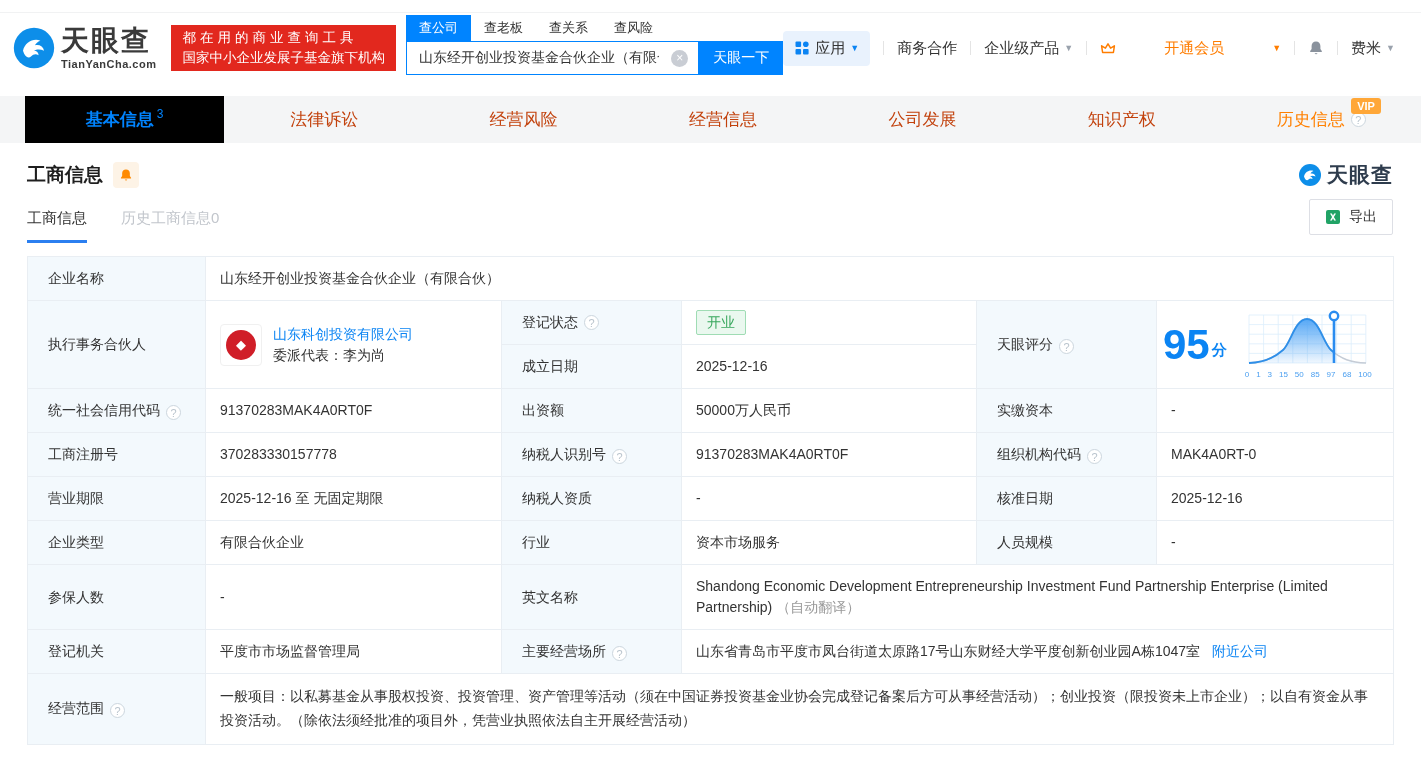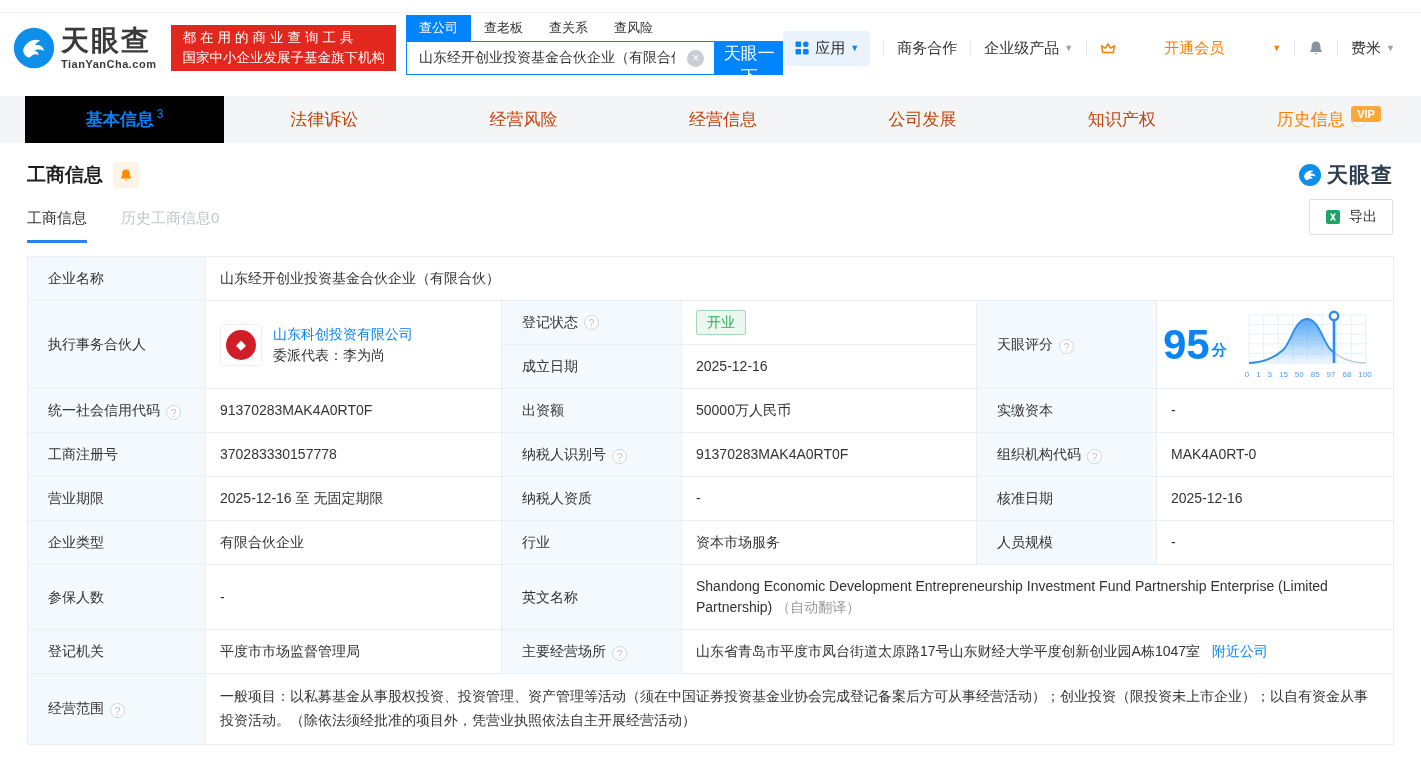--- a/index.html
+++ b/index.html
@@ -24,37 +24,37 @@
   .banner .l1{letter-spacing:4px;}
   .search{margin-left:10px;width:452px;align-self:flex-start;margin-top:15px;}
   .search-tabs{display:flex;font-size:13px;}
   .search-tab{padding:4px 13px;color:#333;cursor:pointer;}
   .search-tab.active{background:#0084ff;color:#fff;}
   .search-box{display:flex;height:34px;}
   .input-wrap{flex:1;border:1px solid #0084ff;display:flex;align-items:center;background:#fff;box-sizing:border-box;}
   .input-wrap input{border:none;outline:none;flex:1;font-size:14px;padding:0 12px;color:#333;font-family:inherit;background:transparent;}
   .clear-btn{width:17px;height:17px;border-radius:50%;background:#c9cdd4;color:#fff;font-size:12px;line-height:17px;text-align:center;margin-right:10px;cursor:pointer;flex:none;}
   .clear-btn::after{content:"×";}
-  .search-btn{width:68px;background:#0084ff;color:#fff;font-size:17px;border:none;cursor:pointer;font-family:inherit;}
+  .search-btn{width:84px;background:#0084ff;color:#fff;font-size:14px;border:none;cursor:pointer;font-family:inherit;}
   .nav{margin-left:auto;display:flex;align-items:center;padding-right:26px;gap:13px;font-size:15px;}
   .nav-sep{width:1px;height:14px;background:#e4e4e4;}
   .nav-item{display:flex;align-items:center;gap:5px;cursor:pointer;color:#333;white-space:nowrap;}
   .apps-chip{background:#e9f2fd;border-radius:4px;padding:8px 11px;}
   .caret{font-size:9px;color:#9aa2ad;}
   .apps-chip .caret{color:#0b84f3;}
   .vip-link{color:#ff7d00;gap:48px;}
   .vip-link .caret{color:#ff7d00;}
   .bell-top{color:#8a929d;}
   
   .tabbar{height:47px;background:#f4f5f6;display:flex;padding-left:25px;}
   .tab{flex:1;display:flex;align-items:center;justify-content:center;font-size:17px;color:#c2410c;cursor:pointer;position:relative;}
   .tab.active{background:#000000;color:#0084ff;font-weight:bold;}
   .tab .count{font-size:12px;margin-left:3px;position:relative;top:-6px;font-weight:normal;}
   .tab.history{color:#ff8000;}
-  .vip-badge{position:absolute;top:10px;right:40px;background:#ffa738;color:#fff;font-size:11px;font-weight:bold;padding:1px 6px;border-radius:3px;line-height:14px;}
+  .vip-badge{position:absolute;top:2px;right:40px;background:#ffa738;color:#fff;font-size:11px;font-weight:bold;padding:1px 6px;border-radius:3px;line-height:14px;}
   
   .section-head{display:flex;align-items:center;padding:18px 28px 4px 27px;}
   .section-title{font-size:19px;font-weight:bold;color:#1f1f1f;}
   .bell-chip{width:26px;height:26px;background:#fdf3e6;border-radius:4px;margin-left:10px;display:flex;align-items:center;justify-content:center;color:#ff8a00;cursor:pointer;}
   .watermark{margin-left:auto;display:flex;align-items:center;gap:5px;}
   .wm-icon{width:24px;height:24px;}
   .wm-text{font-size:21px;font-weight:bold;color:#2e3c4d;letter-spacing:1px;}
   
   .subtab-row{display:flex;align-items:flex-end;padding:6px 28px 0 27px;}
   .subtab{font-size:15px;padding-bottom:12px;border-bottom:3px solid transparent;margin-right:34px;cursor:pointer;}

